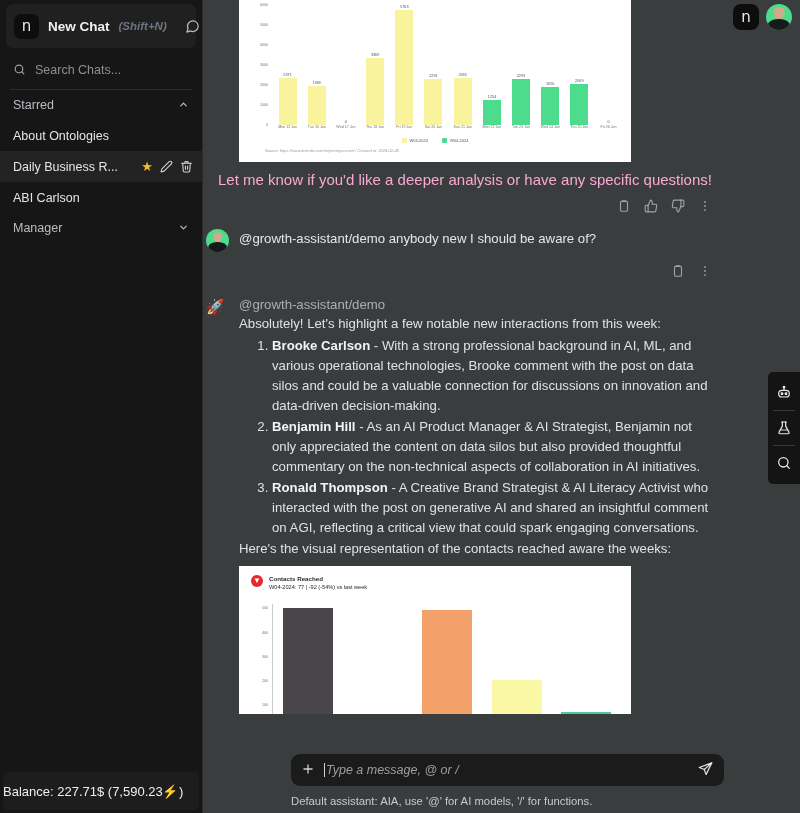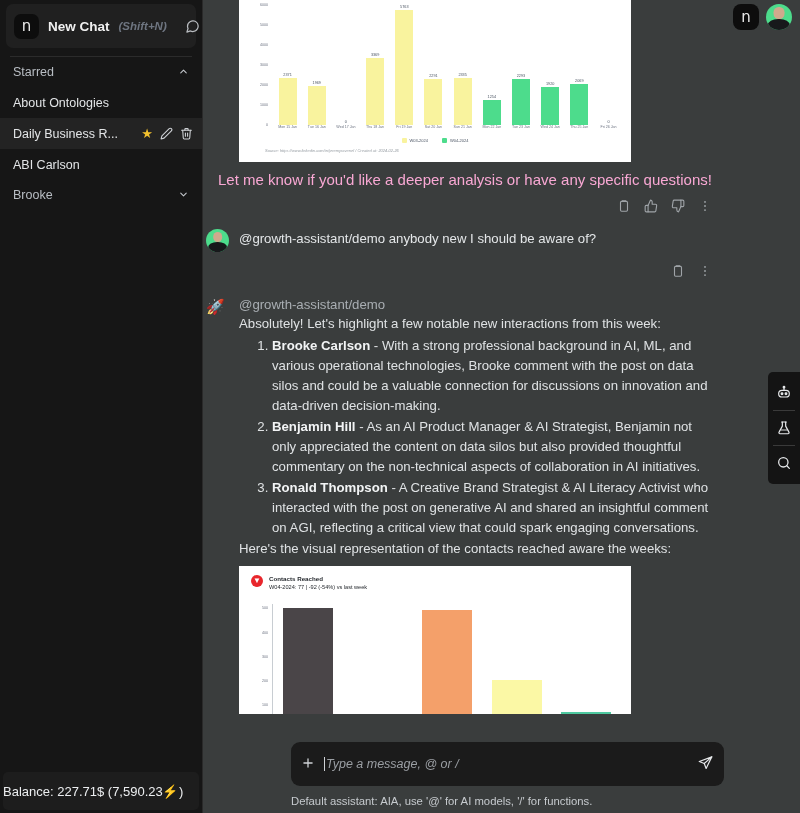--- a/index.html
+++ b/index.html
@@ -154,21 +154,21 @@
   .chart2 { height: 148px; }
 
   
   .composer-area {
     position: absolute; left: 0; right: 0; bottom: 0;
     background: #3a3d3d;
     padding: 8px 76px 6px 88px;
   }
   .composer {
     background: #1b1b1b; border-radius: 9px;
-    height: 44px; display: flex; align-items: center;
+    height: 32px; display: flex; align-items: center;
     padding: 0 11px 0 10px; gap: 9px;
   }
   .plus { color: #cfd2d6; font-size: 16px; line-height: 1; }
   .composer-input { flex: 1; color: #9b9fa4; font-size: 12.5px; font-style: italic; display: flex; align-items: center; }
   .caret { display: inline-block; width: 1px; height: 14px; background: #cfd2d6; margin-right: 1px; }
   .send { color: #e6e8ea; }
   .hint {
     text-align: left; color: #c6cace; font-size: 11.3px;
     padding-top: 9px;
   }
@@ -248,20 +248,29 @@
       <span class="new-chat-label">New Chat</span>
       <span class="new-chat-kbd">(Shift+N)</span>
       <span class="new-chat-spacer"></span>
       <span class="icon-btn">
         <svg width="15" height="15" viewBox="0 0 24 24" fill="none" stroke="currentColor" stroke-width="2" stroke-linecap="round" stroke-linejoin="round">
             <path d="M21 11.5a8.38 8.38 0 0 1-.9 3.8 8.5 8.5 0 0 1-7.6 4.7 8.38 8.38 0 0 1-3.8-.9L3 21l1.9-5.7a8.38 8.38 0 0 1-.9-3.8 8.5 8.5 0 0 1 4.7-7.6 8.38 8.38 0 0 1 3.8-.9h.5a8.48 8.48 0 0 1 8 8v.5z"></path>
           </svg>
       </span>
     </div>
 
+    <div class="search-row">
+      <span class="icon-btn">
+        <svg width="13" height="13" viewBox="0 0 24 24" fill="none" stroke="#9aa0a6" stroke-width="2.2" stroke-linecap="round">
+            <circle cx="11" cy="11" r="7"></circle>
+            <line x1="20" y1="20" x2="16.2" y2="16.2"></line>
+          </svg>
+      </span>
+      <span class="search-placeholder">Search Chats...</span>
+    </div>
 
     <div class="divider"></div>
 
     <div class="group-header">
       <span class="gh-label">Starred</span>
       <span class="chev">
         <svg width="11" height="11" viewBox="0 0 24 24" fill="none" stroke="currentColor" stroke-width="2.4" stroke-linecap="round" stroke-linejoin="round">
             <polyline points="18 15 12 9 6 15"></polyline>
           </svg>
       </span>
@@ -289,21 +298,21 @@
             </svg>
         </span>
       </span>
     </div>
 
     <div class="chat-item">
       <span class="ci-label">ABI Carlson</span>
     </div>
 
     <div class="group-header">
-      <span class="gh-label">Brooke</span>
+      <span class="gh-label">Manager</span>
       <span class="chev">
         <svg width="11" height="11" viewBox="0 0 24 24" fill="none" stroke="currentColor" stroke-width="2.4" stroke-linecap="round" stroke-linejoin="round">
             <polyline points="6 9 12 15 18 9"></polyline>
           </svg>
       </span>
     </div>
 
     <div class="sidebar-spacer"></div>
 
     <div class="balance-bar">

